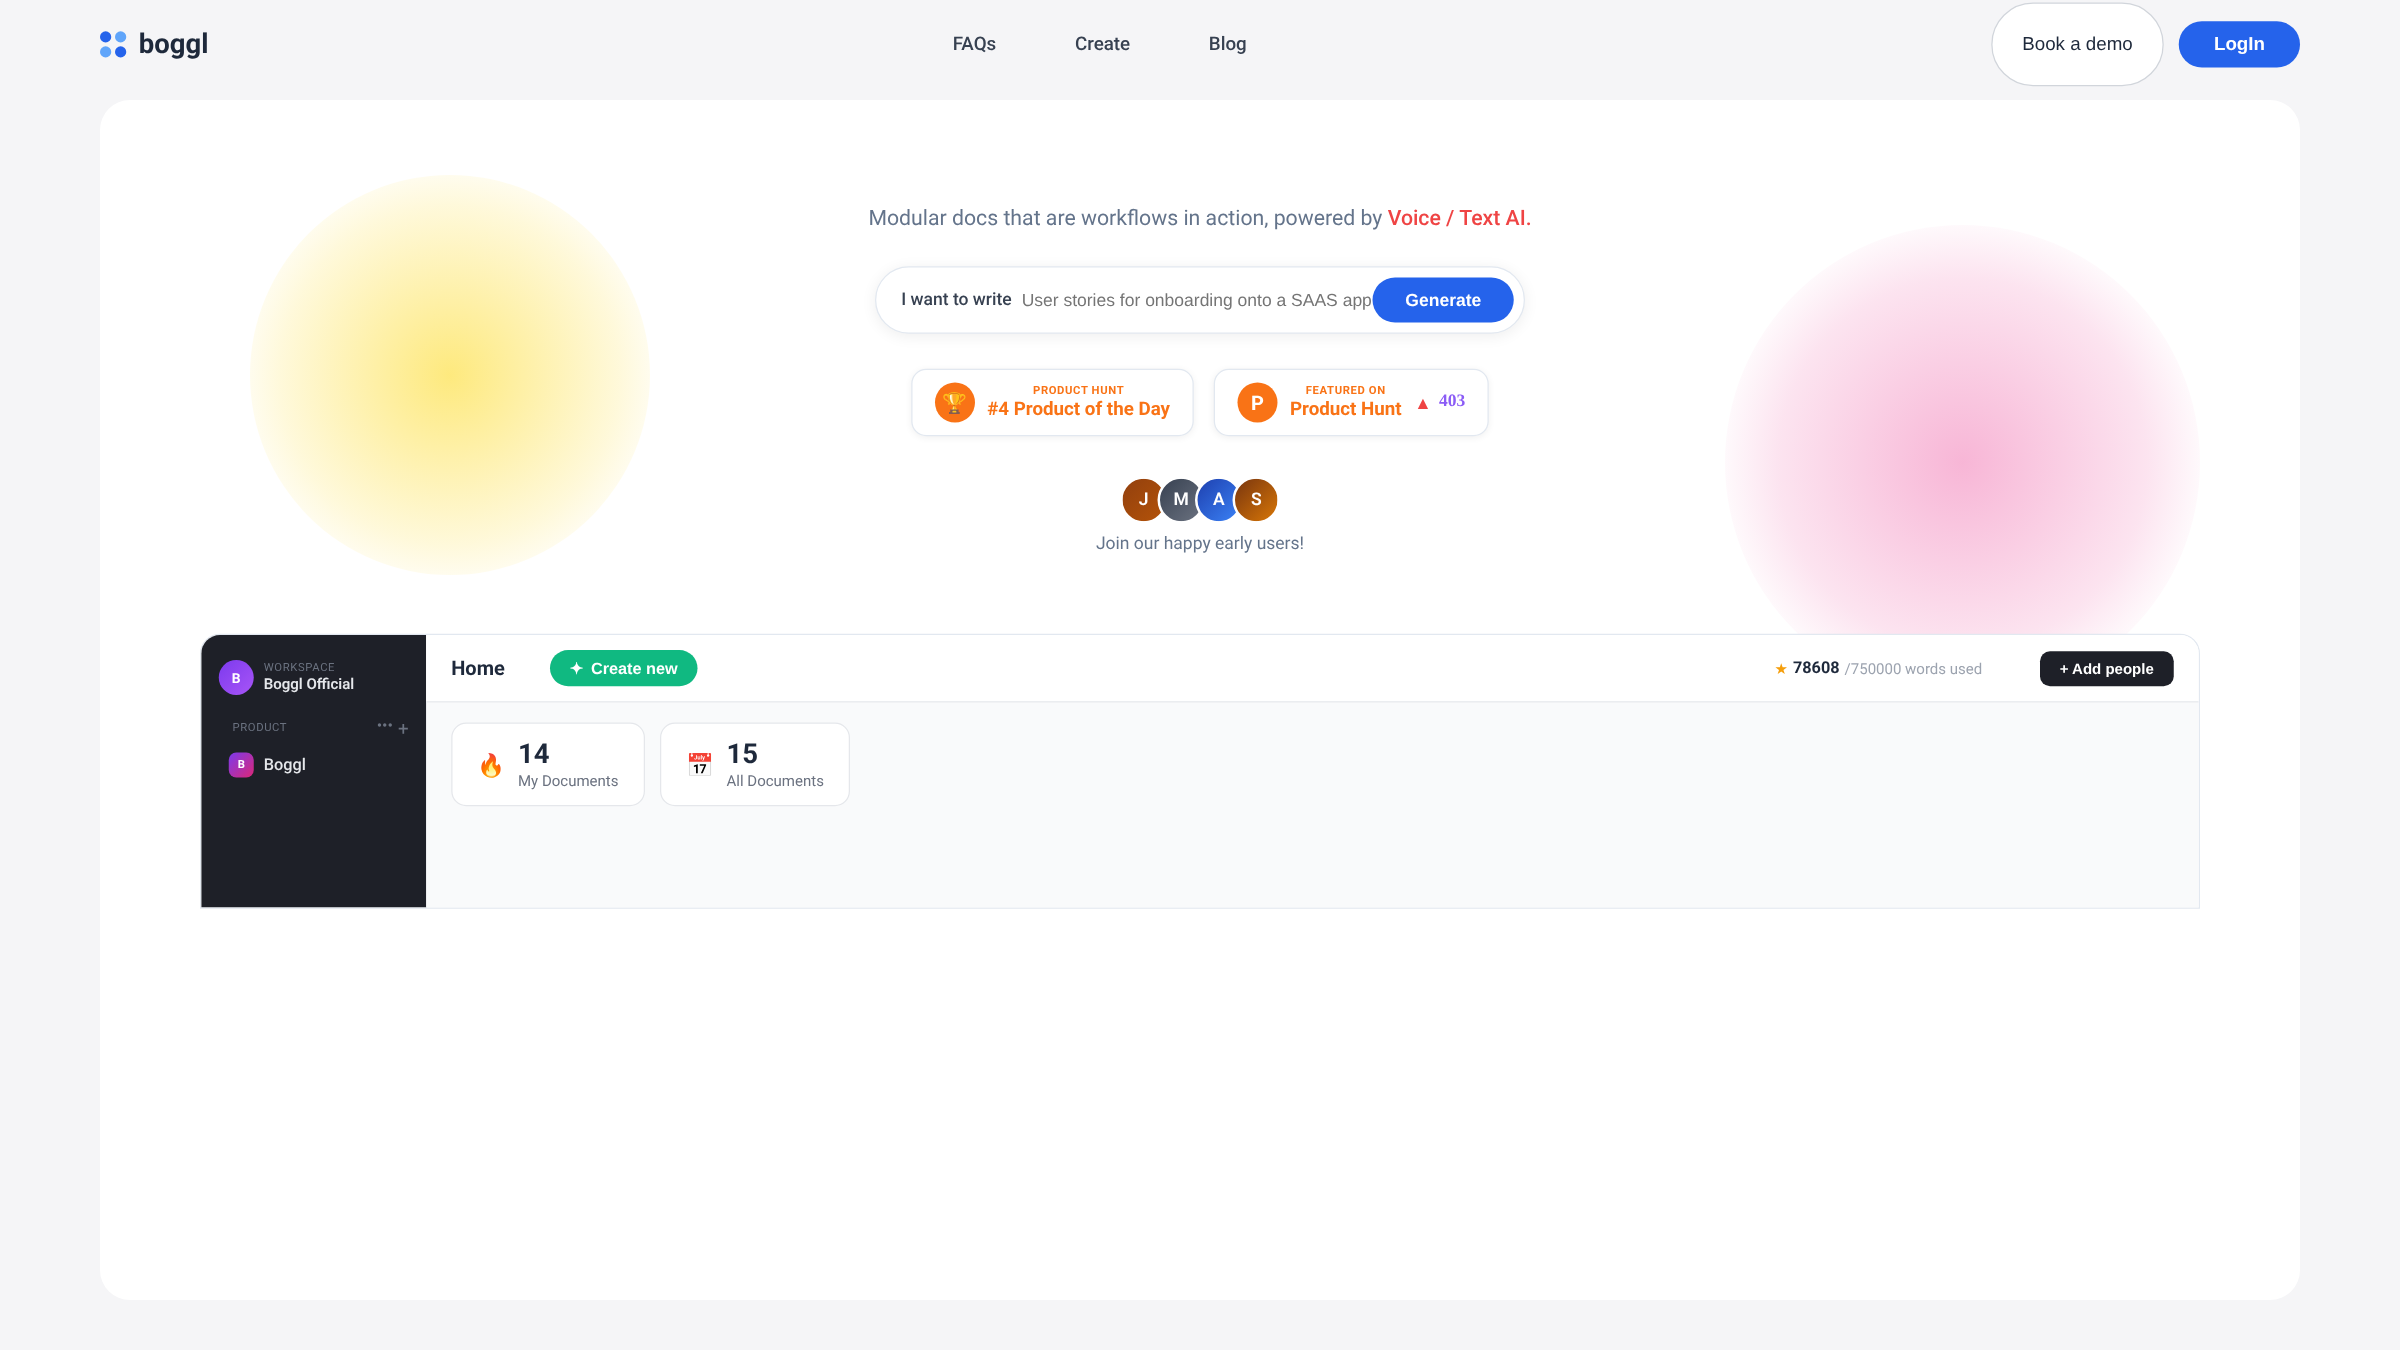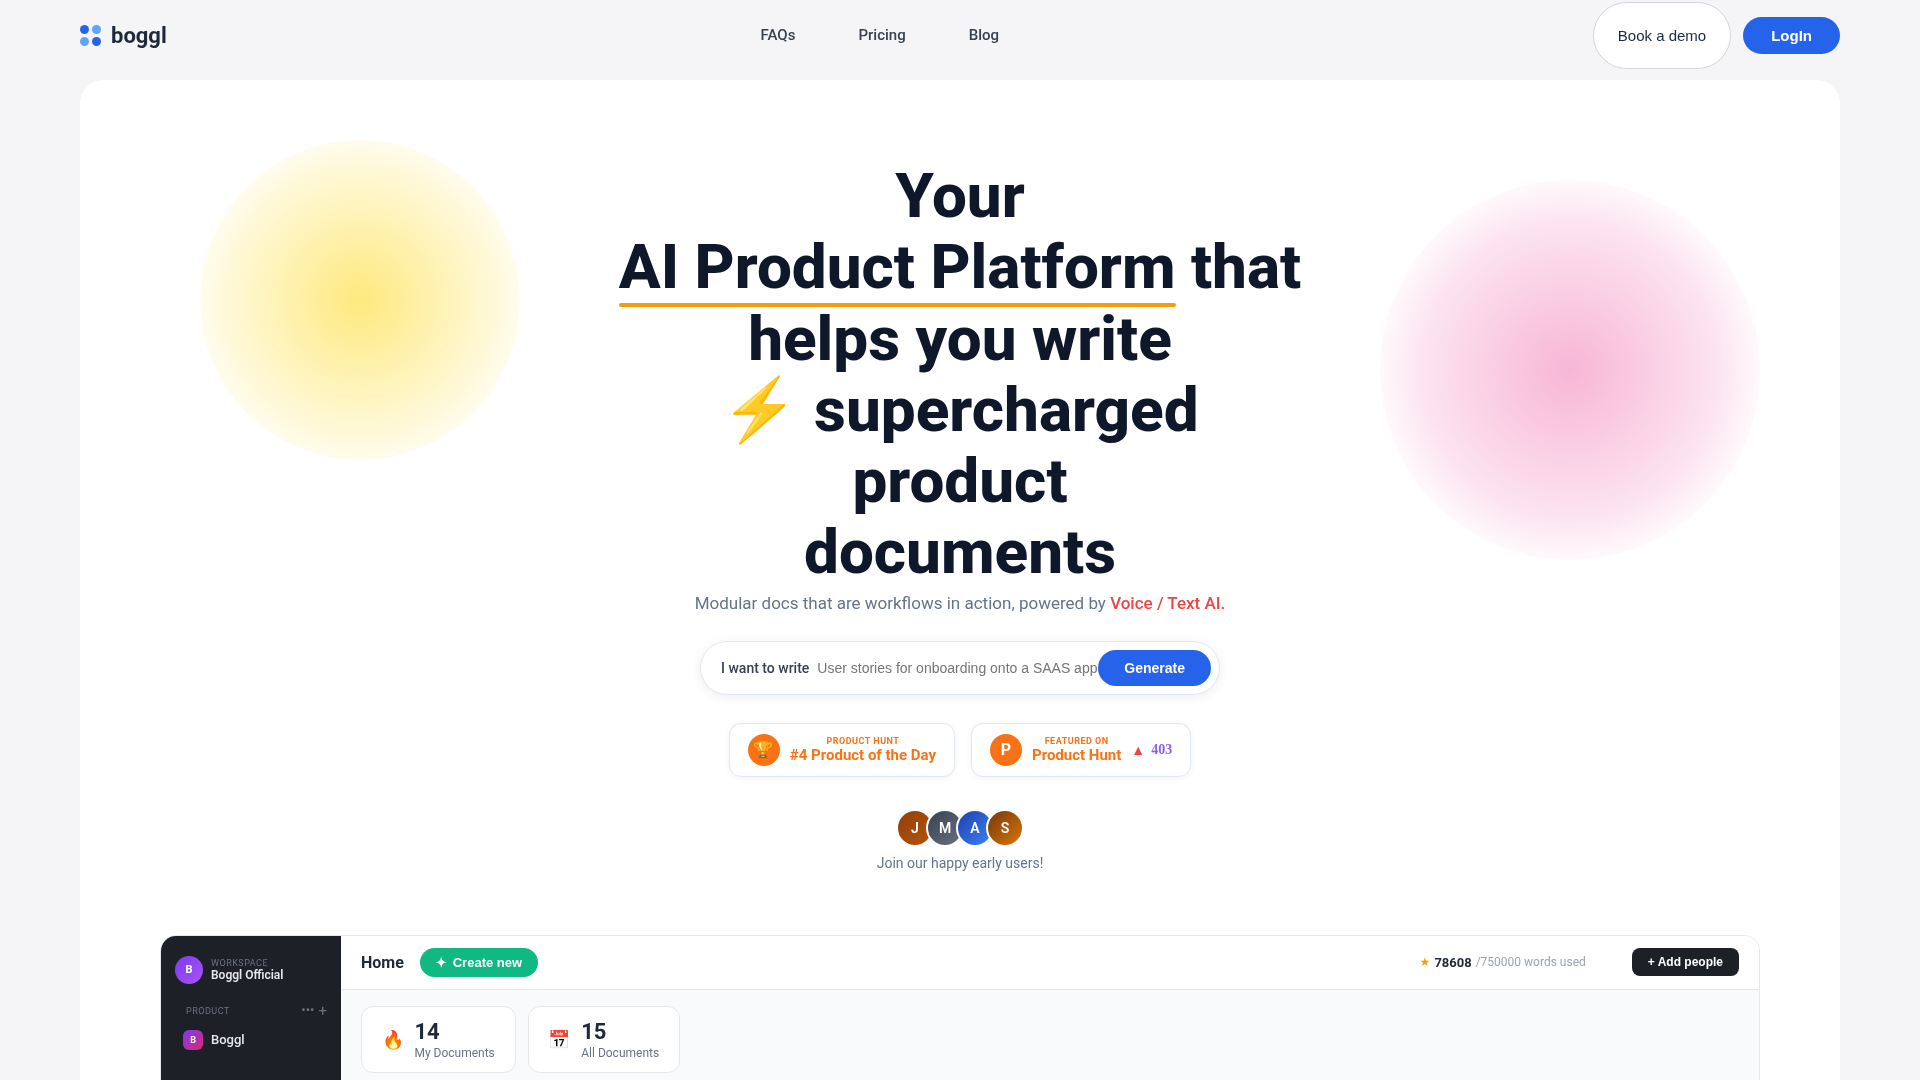--- a/index.html
+++ b/index.html
@@ -520,42 +520,36 @@
         <div class="dot accent"></div>
         <div class="dot accent"></div>
         <div class="dot"></div>
       </div>
     </div>
     <span class="logo-text">boggl</span>
   </div>
 
   <div class="nav-links">
     <a href="#" class="nav-link">FAQs</a>
-    <a href="#" class="nav-link">Pricing</a>
+    <a href="#" class="nav-link">Create</a>
     <a href="#" class="nav-link">Blog</a>
   </div>
 
   <div class="nav-actions">
     <button class="btn-demo">Book a demo</button>
     <button class="btn-login">LogIn</button>
   </div>
 </nav>
 
 <div class="main-card">
 
   <div class="blob-yellow"></div>
   <div class="blob-pink"></div>
 
   <section class="hero">
-    <h1 class="hero-title">
-      Your <span class="underlined">AI Product Platform</span> that<br>
-      helps you write<br>
-      <span class="lightning">⚡</span> supercharged product<br>
-      documents
-    </h1>
 
     <p class="hero-subtitle">
       <span>Modular docs that are workflows in action, powered by</span>
       <span class="highlight">Voice / Text AI.</span>
     </p>
 
     <div class="search-bar">
       <span class="search-label">I want to write</span>
       <input class="search-input" type="text" placeholder="User stories for onboarding onto a SAAS app" style="">
       <button class="btn-generate">Generate</button>
@@ -622,21 +616,21 @@
         
         
         
         
       </nav>
     </div>
 
     <div class="app-main">
 
       <div class="app-topbar">
-        <div style="display:flex;align-items:center;gap:0;">
+        <div style="display:flex;align-items:center;gap:20px;">
           <span class="app-home-label">Home</span>
           <button class="btn-create-new">
             <span>✦</span>
             <span>Create new</span>
           </button>
         </div>
         <div class="topbar-right">
           <div class="words-used">
             <span class="star-icon">★</span>
             <span class="words-count">78608</span>

